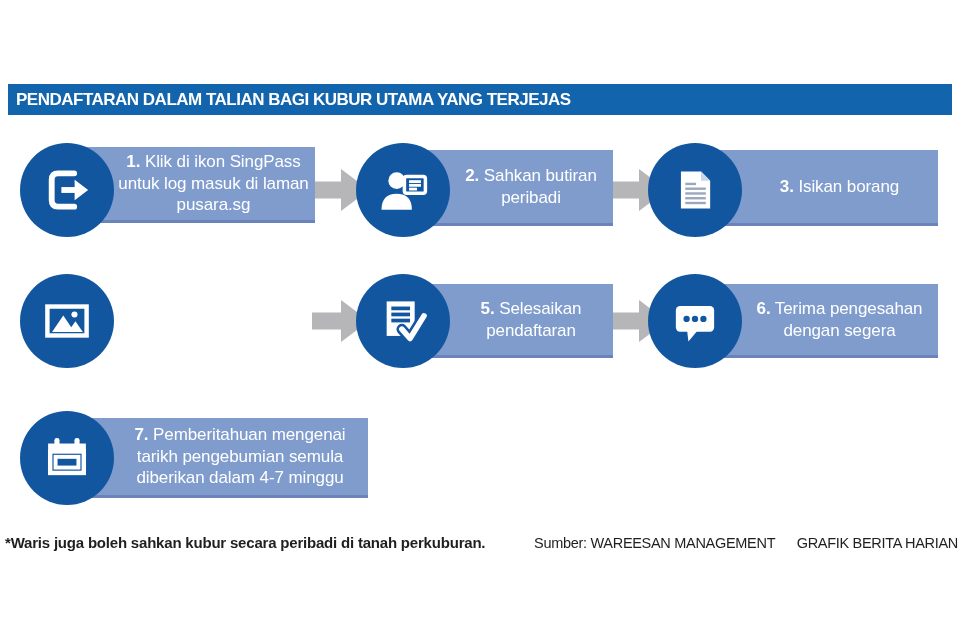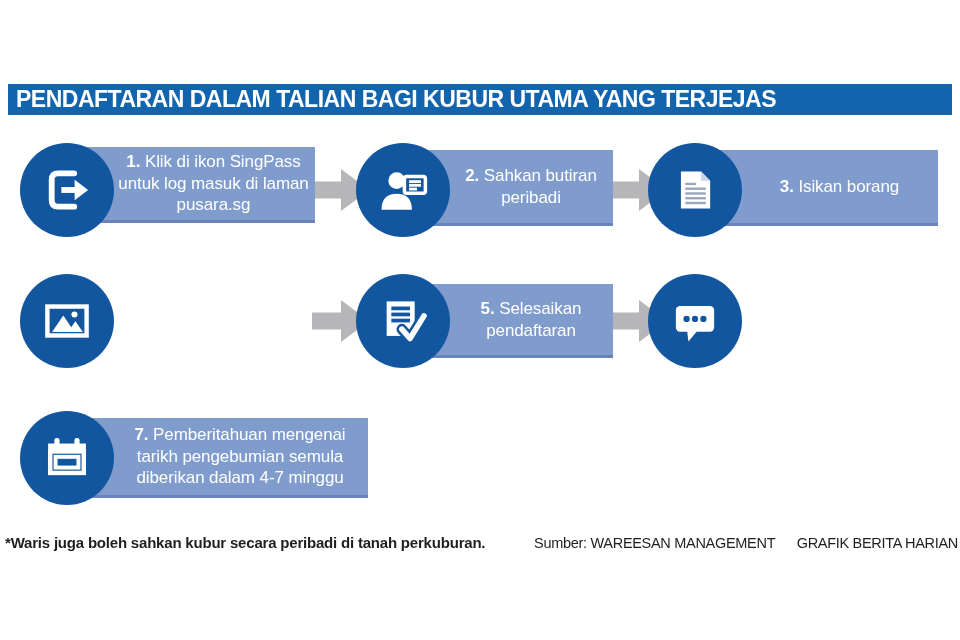--- a/index.html
+++ b/index.html
@@ -15,21 +15,21 @@
     position:relative;width:960px;height:640px;background:#fff;overflow:hidden;
     font-family:"Liberation Sans",sans-serif;
   }
   .header-bar{
     position:absolute;left:8px;top:84px;width:944px;height:31px;
     background:var(--header-blue);
     display:flex;align-items:center;
   }
   .header-bar h1{
     margin:0;padding:0 0 0 8px;
-    color:#fff;font-size:23px;font-weight:bold;letter-spacing:-0.5px;
+    color:#fff;font-size:17px;font-weight:bold;letter-spacing:-0.5px;
     line-height:31px;white-space:nowrap;
   }
   .box{
     position:absolute;z-index:2;background:var(--box-blue);
     border-bottom:3px solid var(--box-edge);box-sizing:border-box;
     display:flex;align-items:center;justify-content:center;
     padding-left:59px;padding-right:4px;
   }
   .box-text{
     color:#fff;font-size:17px;line-height:21.5px;text-align:center;
@@ -134,20 +134,23 @@
       <g stroke="#1356a0" stroke-width="1.6">
         <line x1="7" y1="6.6" x2="15" y2="6.6"></line>
         <line x1="7" y1="9.2" x2="15" y2="9.2"></line>
         <line x1="7" y1="11.8" x2="15" y2="11.8"></line>
       </g>
       <path d="M11.5 15.5 L15 19.5 L21 9.8" fill="none" stroke="#1356a0" stroke-width="4.6" stroke-linecap="round" stroke-linejoin="round"></path>
       <path d="M11.5 15.5 L15 19.5 L21 9.8" fill="none" stroke="#fff" stroke-width="2.4" stroke-linecap="round" stroke-linejoin="round"></path>
     </svg>
   </div>
 
+  <div class="box" style="left:686px;top:284px;width:252px;height:74px;">
+    <div class="box-text"><b>6.</b> <span>Terima pengesahan dengan segera</span></div>
+  </div>
   <div class="circle" style="left:648px;top:274px;">
     <svg viewBox="0 0 24 24" width="56" height="56">
       <rect x="3.8" y="5.6" width="16.4" height="11" rx="1.8" fill="#fff"></rect>
       <polygon points="8.6,16 13.2,16 9.2,20.8" fill="#fff"></polygon>
       <circle cx="8.4" cy="11.1" r="1.35" class="bg-fill"></circle>
       <circle cx="12" cy="11.1" r="1.35" class="bg-fill"></circle>
       <circle cx="15.6" cy="11.1" r="1.35" class="bg-fill"></circle>
     </svg>
   </div>
 

